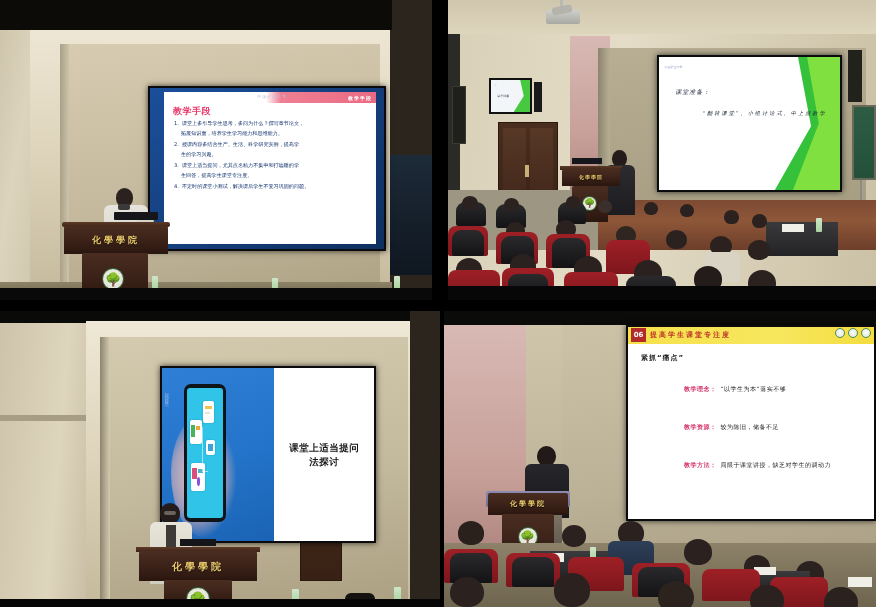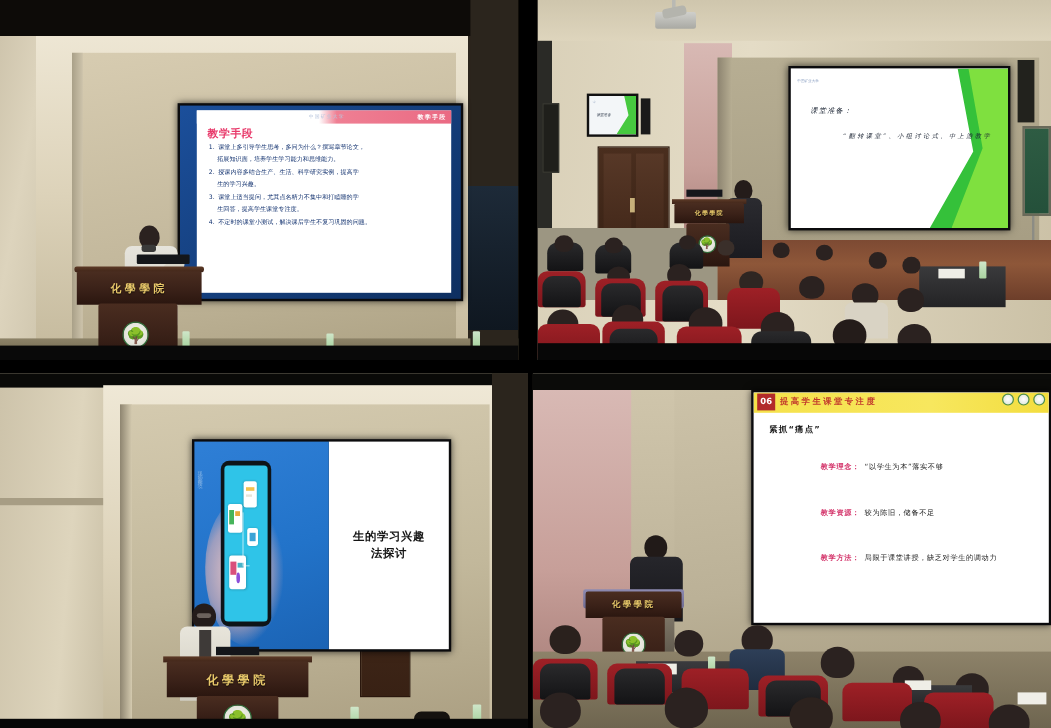--- a/index.html
+++ b/index.html
@@ -373,21 +373,21 @@
                   <div style="position:absolute;left:48%;top:22%;width:36%;height:14%;background:#48b3c9;"></div>
                   <div style="position:absolute;left:42%;top:52%;width:22%;height:30%;background:#8c4fd9;border-radius:50%;"></div>
                 </div>
                 <div style="position:absolute;left:40%;top:30%;width:1px;height:34%;background:rgba(255,255,255,.55);"></div>
                 <div style="position:absolute;left:40%;top:64%;width:18%;height:1px;background:rgba(255,255,255,.55);"></div>
               </div>
             </div>
           </div>
           <div class="bl-right">
             <div class="bl-title cn">
-              <div>生的学习兴趣</div>
+              <div>课堂上适当提问</div>
               <div>法探讨</div>
             </div>
           </div>
         </div>
       </div>
 
       <div class="layer" style="left:146px;top:192px;width:50px;height:88px;">
         <div class="layer person-head" style="left:14px;top:0;width:20px;height:21px;background:#241c1a;"></div>
         <div class="layer" style="left:18px;top:8px;width:12px;height:4px;background:#6b625c;border-radius:2px;"></div>
         <div class="layer person-body" style="left:4px;top:19px;width:42px;height:62px;background:linear-gradient(180deg,#e8e5db 0%,#cfccc0 100%);"></div>

